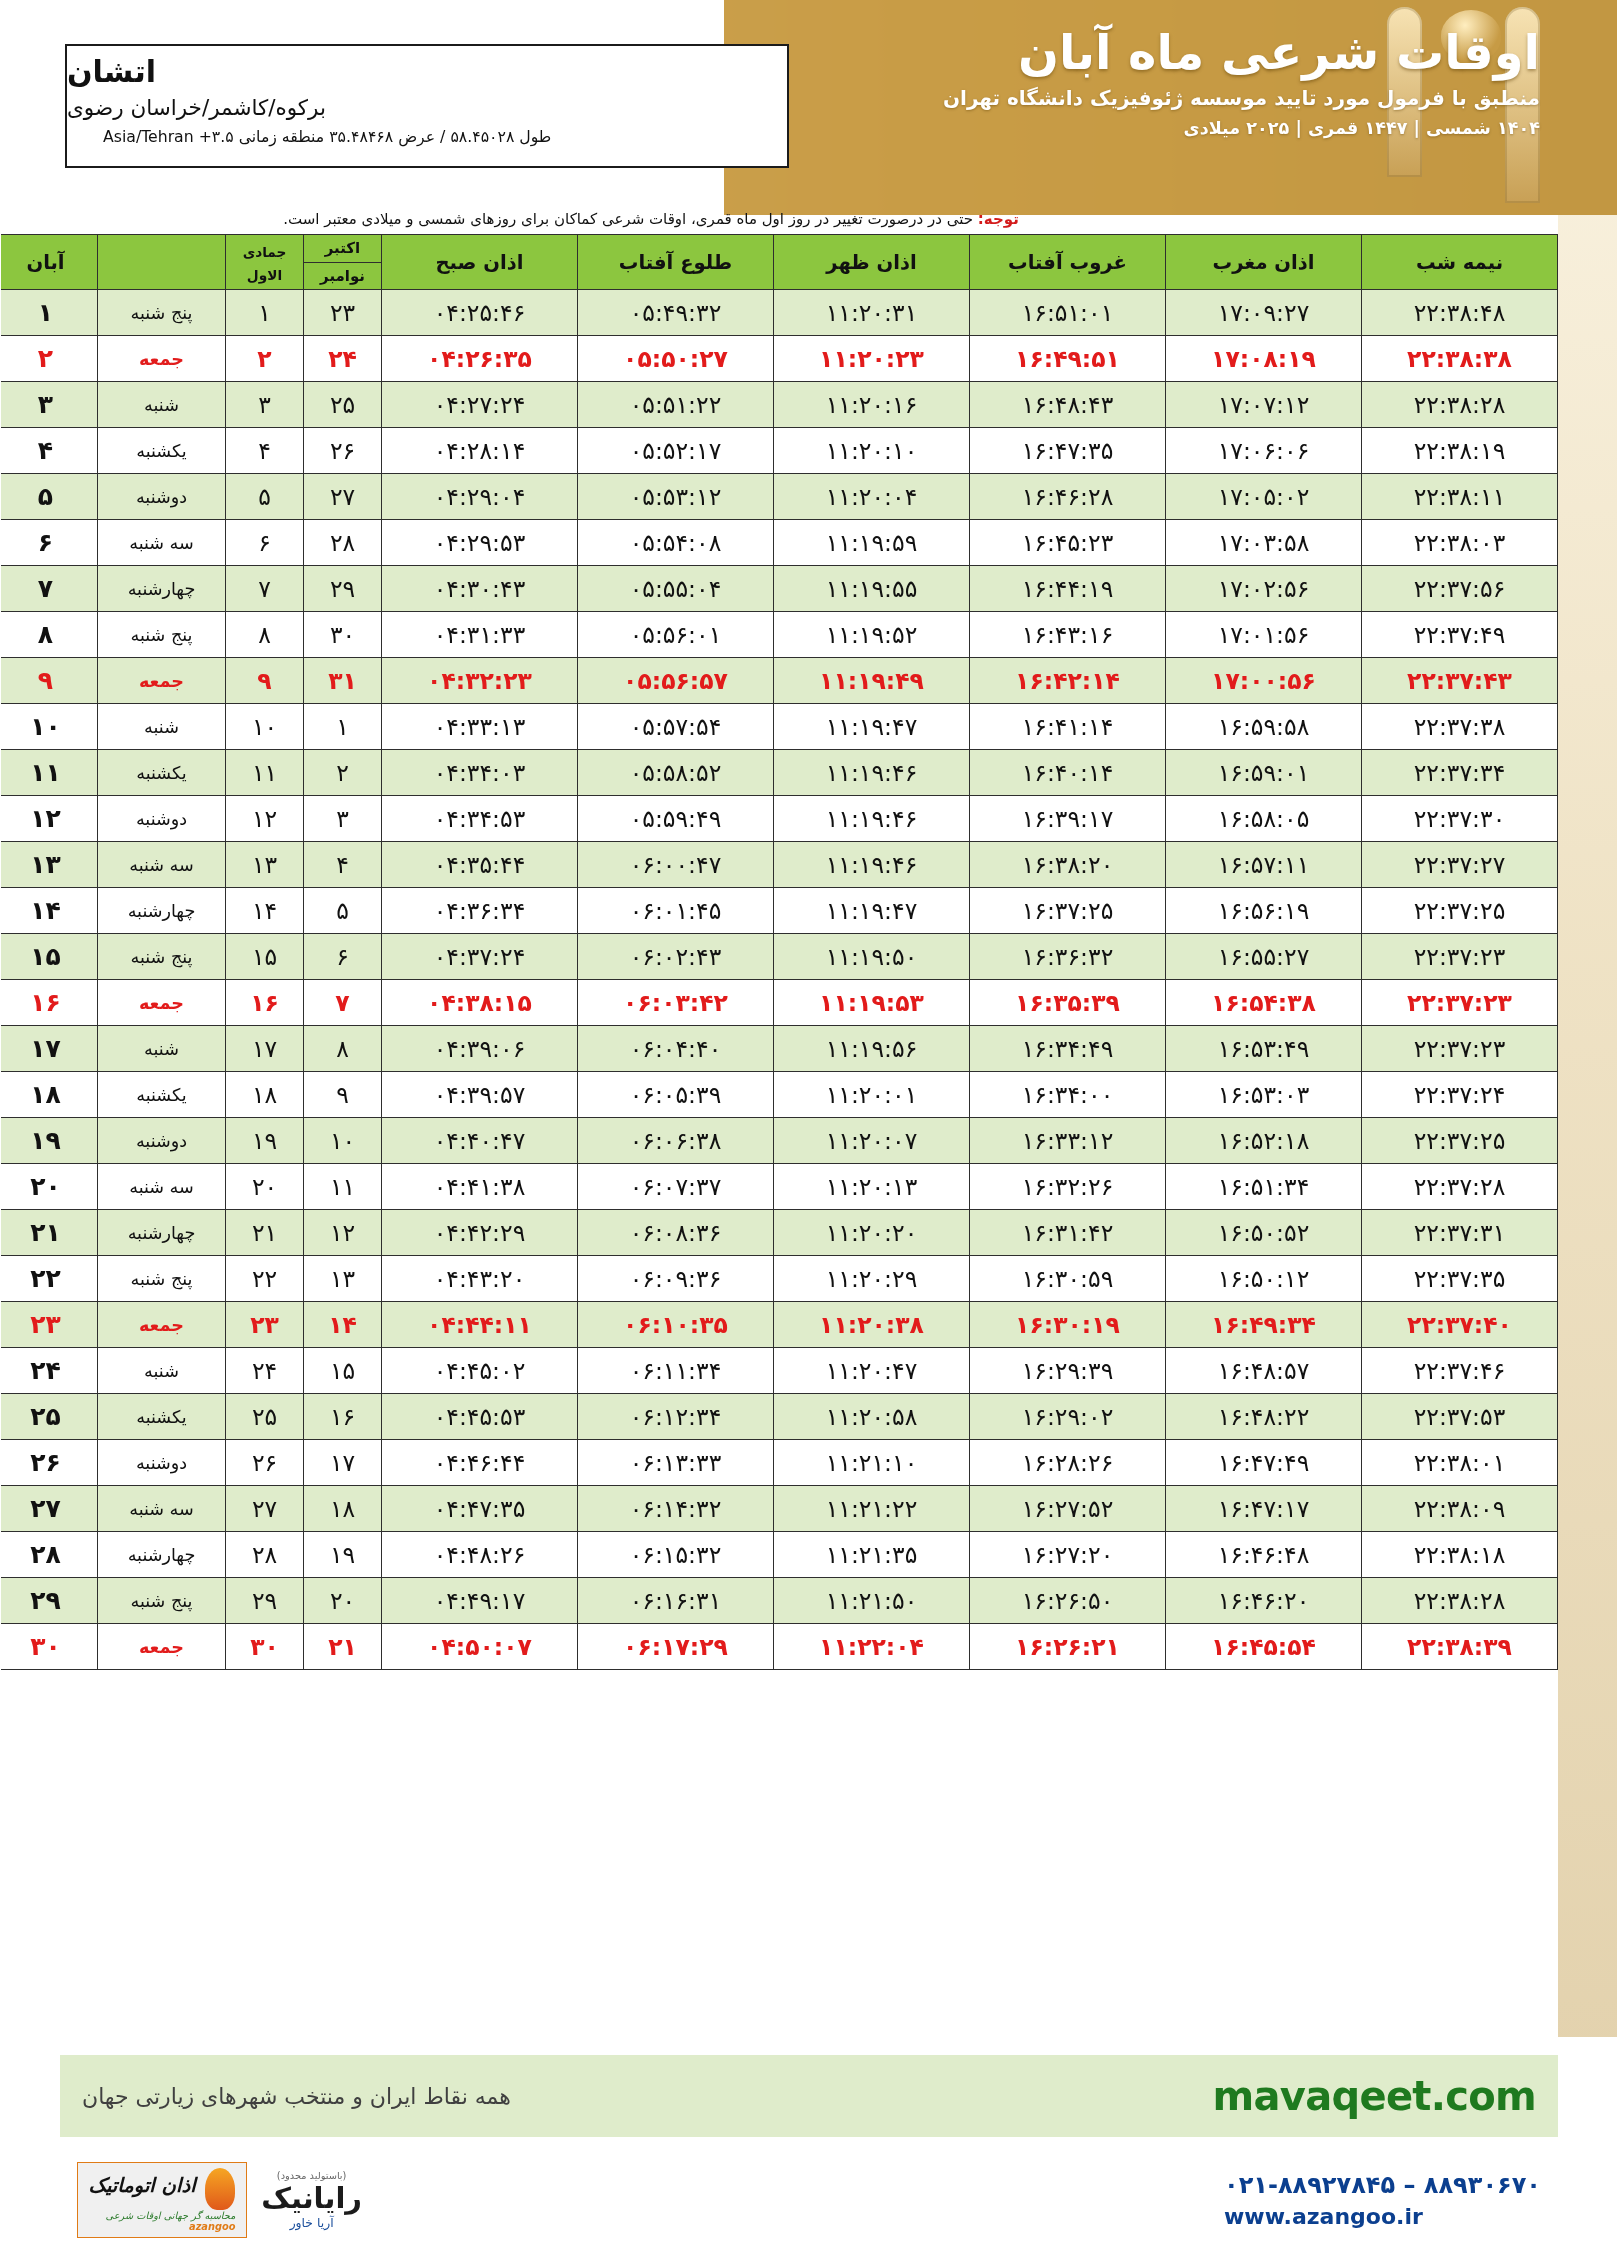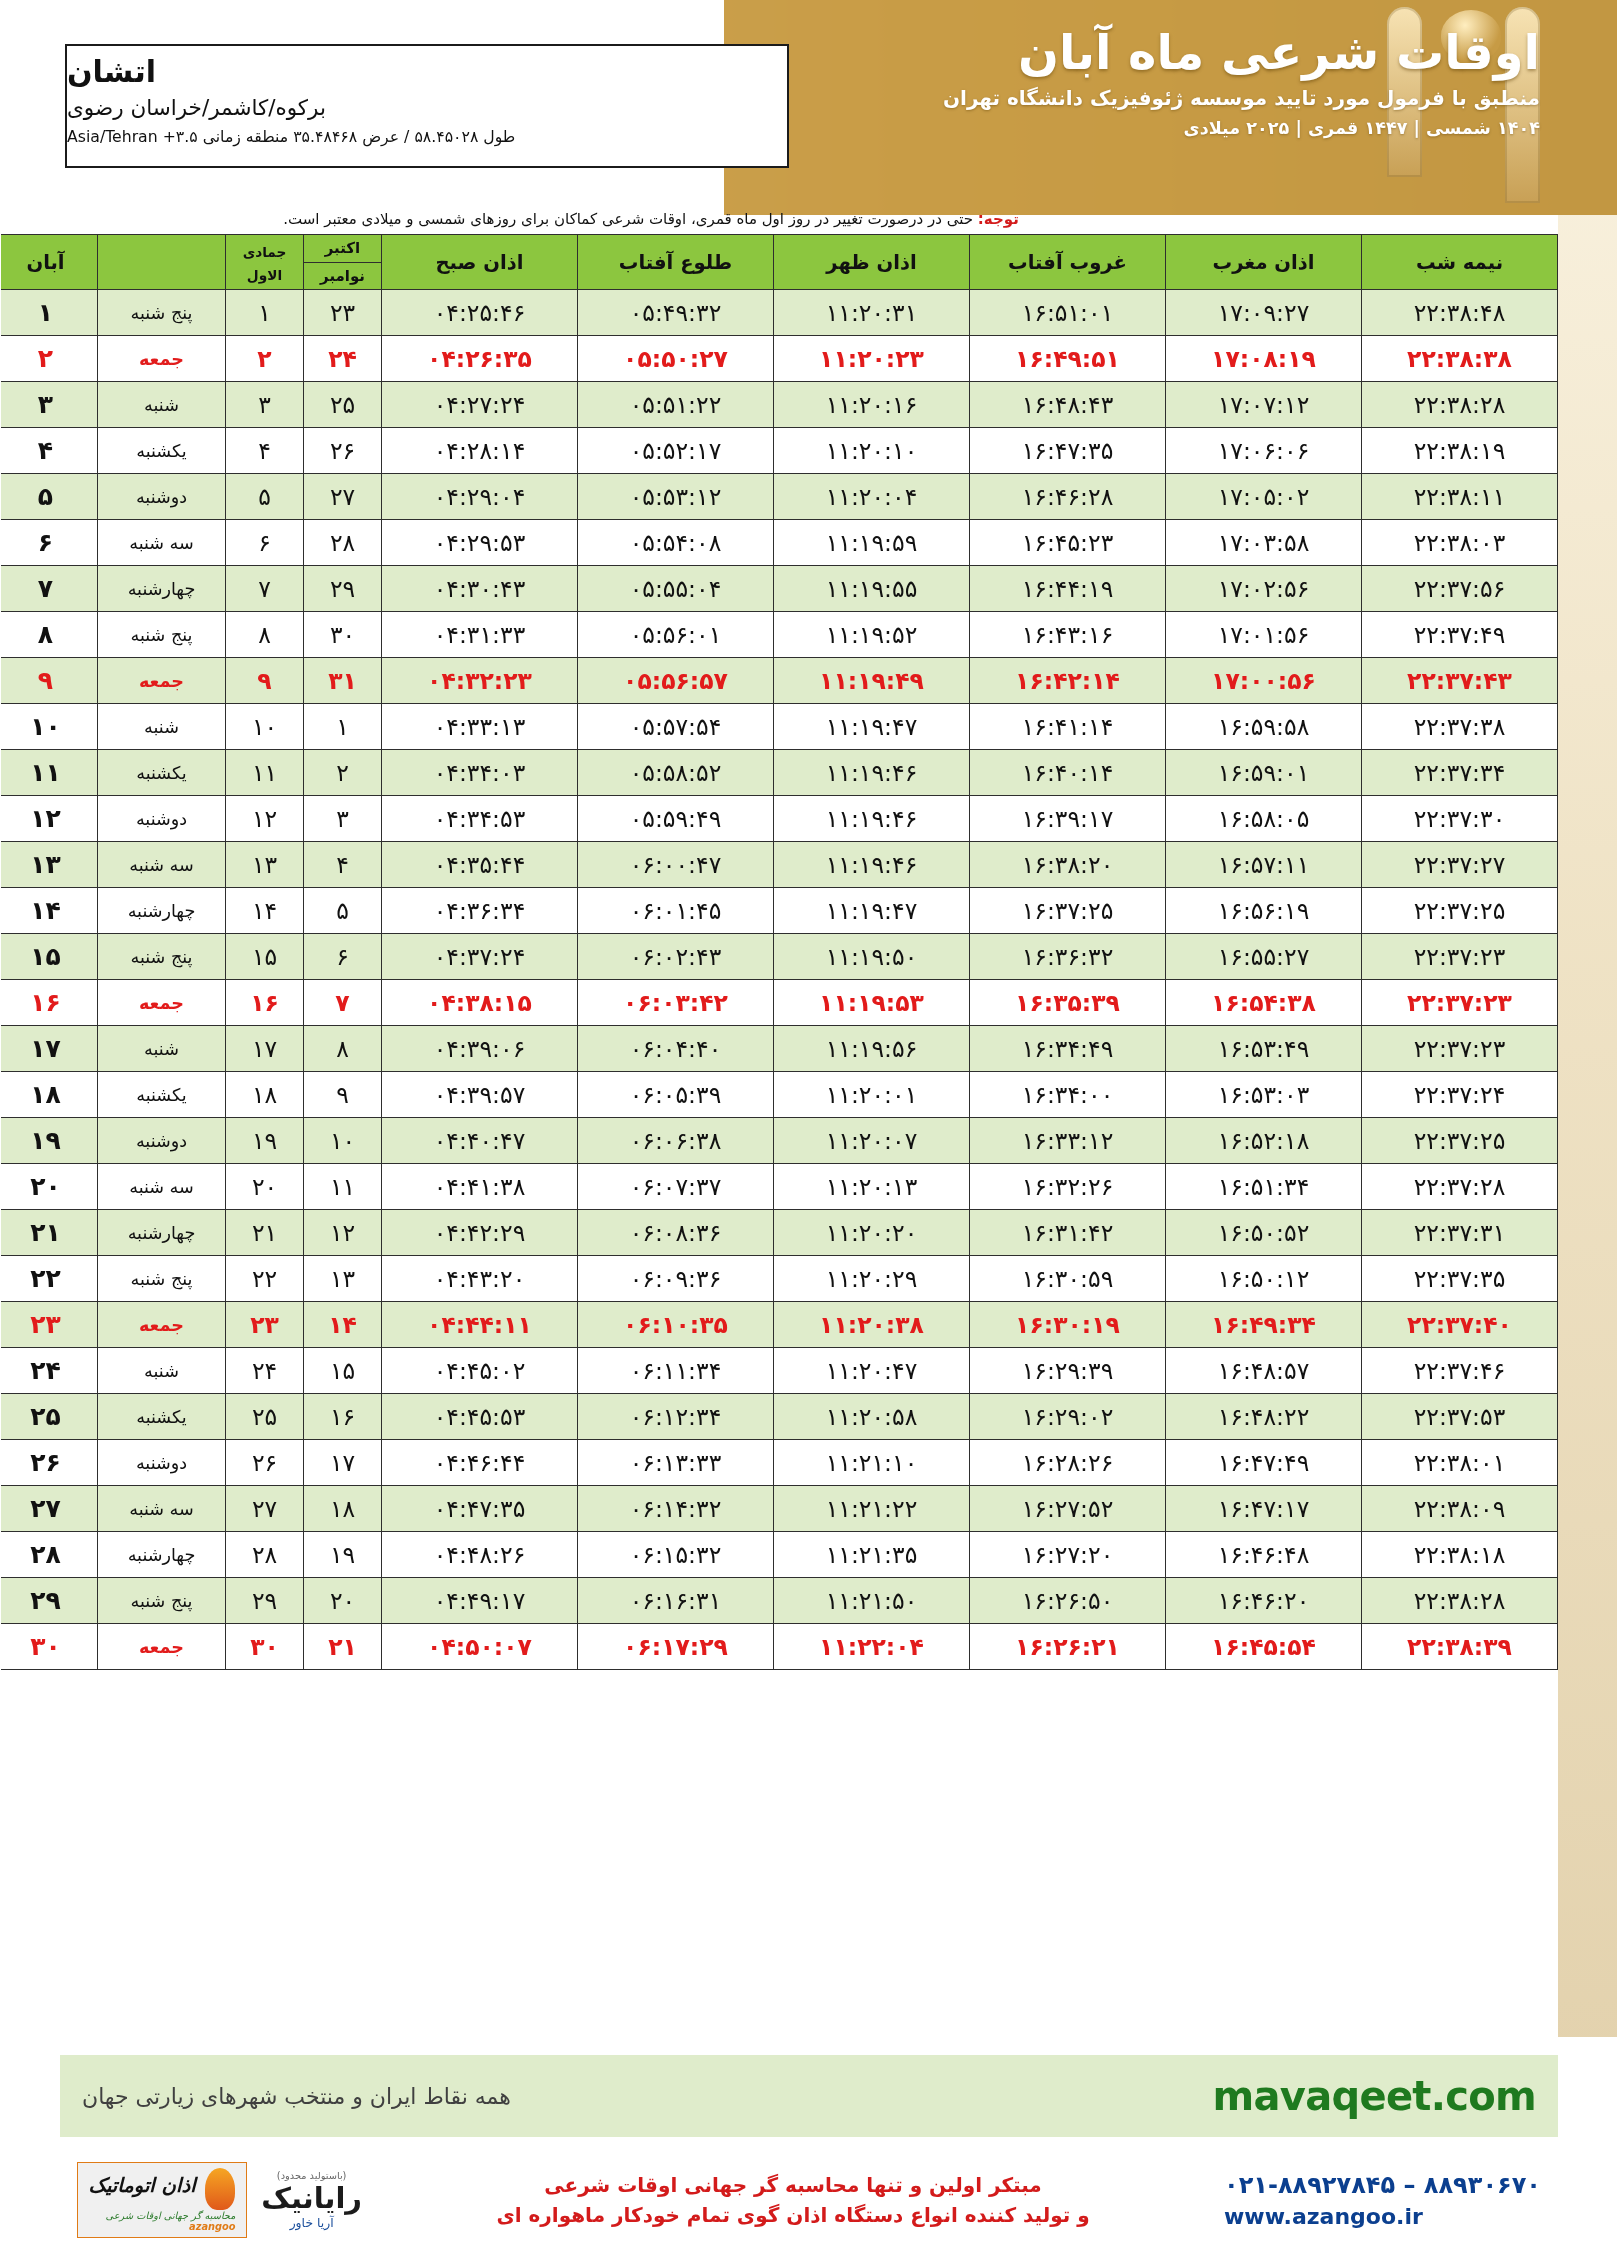--- a/index.html
+++ b/index.html
@@ -61,21 +61,21 @@
   }
 
   
   .city-box {
     position:absolute; left:65px; top:44px; width:724px; height:124px;
     border:2px solid #1b1b1b; background:#ffffff; text-align:left;
     padding-top:9px; z-index:7;
   }
   .city-name { font-size:30px; font-weight:bold; color:#111; line-height:1.15; }
   .city-sub { font-size:21.5px; color:#111; margin-top:5.2px; }
-  .city-coord { font-size:15.7px; color:#111; margin-top:7.8px; direction:rtl; }
+  .city-coord { font-size:15.7px; color:#111; margin-top:7.8px; direction:rtl;padding-left:36px; }
 
   .note-line {
     position:absolute; left:0; top:210px; width:1302px;
     text-align:center; font-size:15px; color:#111; direction:rtl;
   }
   .note-red { color:#d31b1b; font-weight:bold; }
 
   
   .table-wrap {
     position:absolute; top:234px; left:60px; width:1498px;
@@ -597,24 +597,20 @@
     <div class="brand-left">mavaqeet.com</div>
     <div class="brand-mid">همه نقاط ایران و منتخب شهرهای زیارتی جهان</div>
   </div>
 
   <div class="footer-bottom">
     <div class="phone-block">
       <div class="phone-num">۰۲۱-۸۸۹۲۷۸۴۵ – ۸۸۹۳۰۶۷۰</div>
       <div class="phone-web">www.azangoo.ir</div>
     </div>
 
-    <div class="slogan">
-      <div>مبتکر اولین و تنها محاسبه گر جهانی اوقات شرعی</div>
-      <div>و تولید کننده انواع دستگاه اذان گوی تمام خودکار ماهواره ای</div>
-    </div>
 
     <div class="logos">
       <div class="logo-box">
         <div style="font-size:9.8px;color:#666">(باستولید محدود)</div>
         <div class="logo-rayaneek">رایانیک</div>
         <div style="font-size:12.4px;color:#1b4f9c">آریا خاور</div>
       </div>
       <div class="logo-azangoo">
         <span class="az-flame"></span>
         <span>

